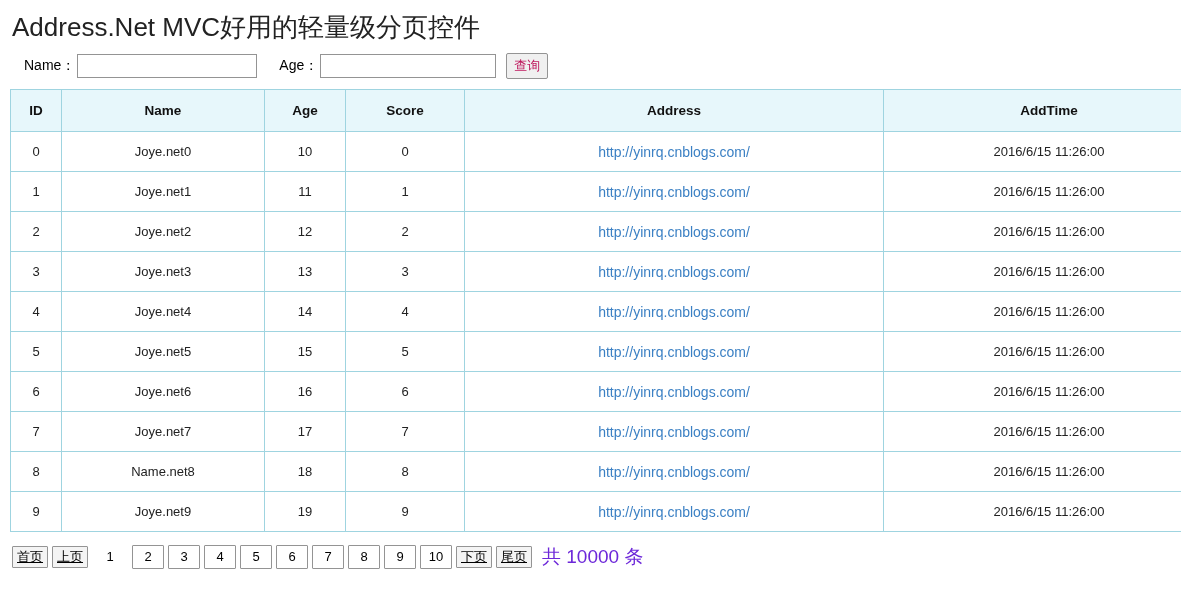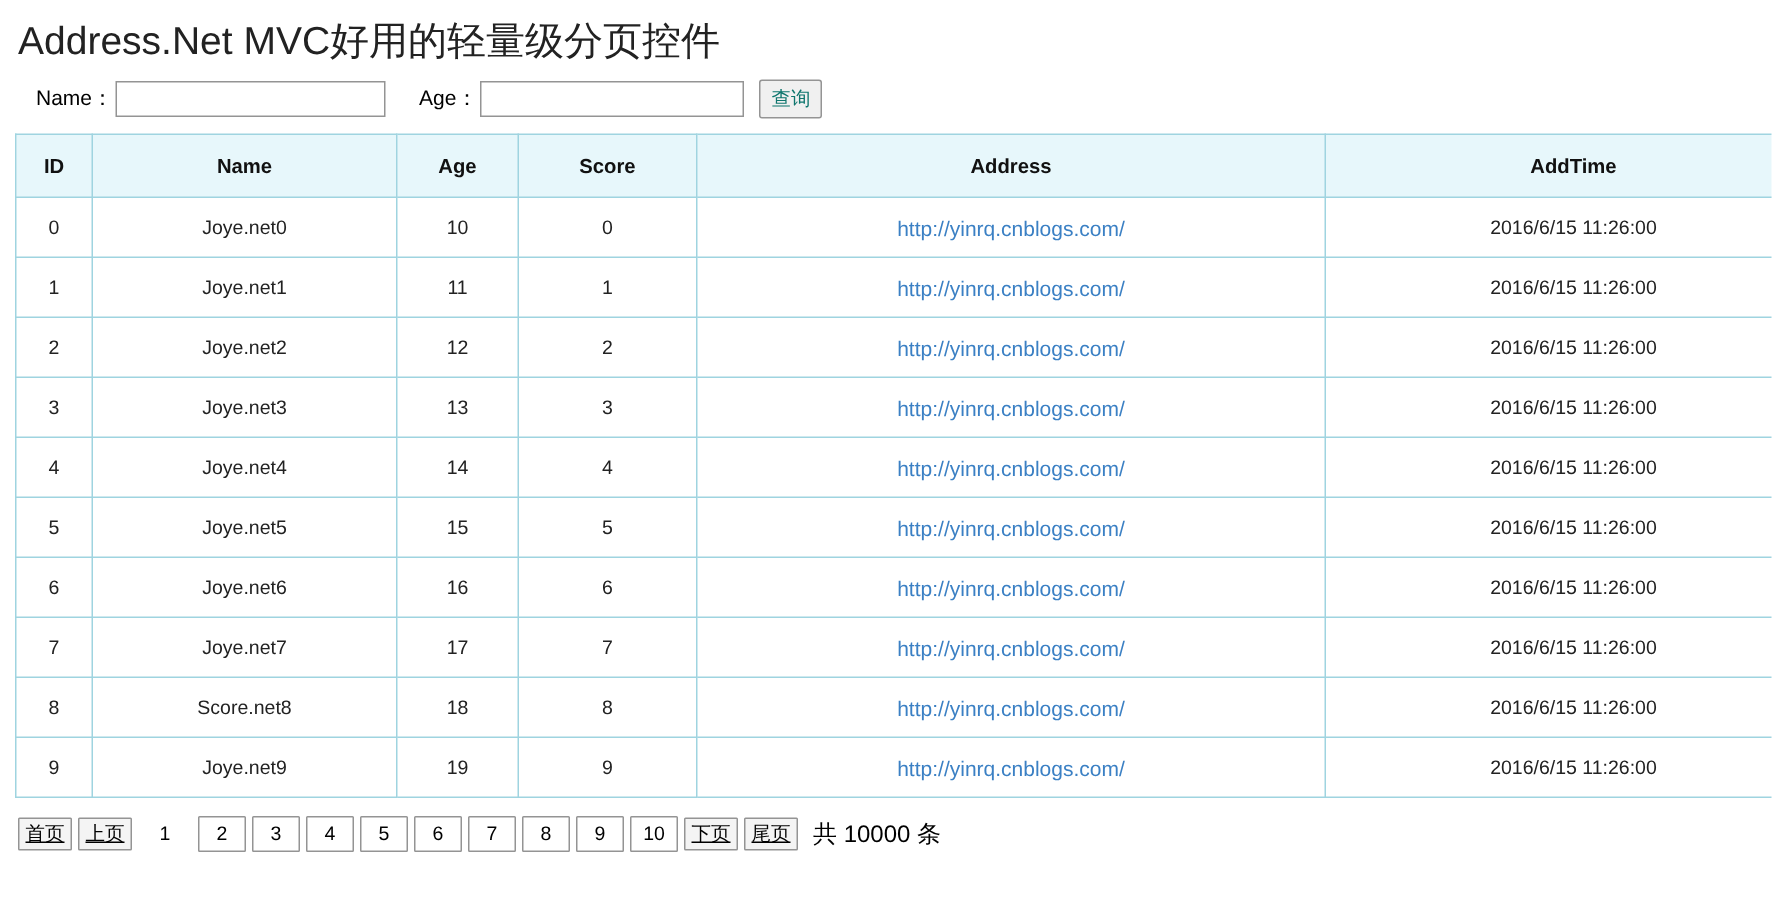--- a/index.html
+++ b/index.html
@@ -50,21 +50,21 @@
     box-sizing: content-box;
   }
   #name-input { width: 172px; margin-right: 10px; }
   #age-input  { width: 168px; margin-right: 10px; }
   .search-button {
     font-family: "Liberation Sans", sans-serif;
     font-size: 13px;
     padding: 3px 7px;
     border: 1px solid #949494;
     background: #f0f0f0;
-    color: #0f766e;
+    color: #be185d;
     cursor: pointer;
     border-radius: 2px;
   }
   table.grid {
     border-collapse: collapse;
     width: 1141px;
     table-layout: fixed;
     border: 1px solid #9fd4e0;
   }
   table.grid th {
@@ -129,22 +129,22 @@
   }
   .pager .num.current {
     border: none;
     background: transparent;
     font-weight: normal;
     padding: 4px 10px;
     cursor: default;
   }
   .pager .total {
     margin-left: 6px;
-    font-size: 16px;
-    color: #000000;
+    font-size: 19px;
+    color: #6d28d9;
     white-space: nowrap;
   }
 </style>
 </head>
 <body>
 
 <div class="page">
 
   <h1 class="page-title">Address.Net MVC好用的轻量级分页控件</h1>
 
@@ -227,21 +227,21 @@
         <tr>
           <td class="col-id">7</td>
           <td class="col-name">Joye.net7</td>
           <td class="col-age">17</td>
           <td class="col-score">7</td>
           <td class="col-link col-address"><a href="#">http://yinrq.cnblogs.com/</a></td>
           <td class="col-addtime">2016/6/15 11:26:00</td>
         </tr>
         <tr>
           <td class="col-id">8</td>
-          <td class="col-name">Score.net8</td>
+          <td class="col-name">Name.net8</td>
           <td class="col-age">18</td>
           <td class="col-score">8</td>
           <td class="col-link col-address"><a href="#">http://yinrq.cnblogs.com/</a></td>
           <td class="col-addtime">2016/6/15 11:26:00</td>
         </tr>
         <tr>
           <td class="col-id">9</td>
           <td class="col-name">Joye.net9</td>
           <td class="col-age">19</td>
           <td class="col-score">9</td>

